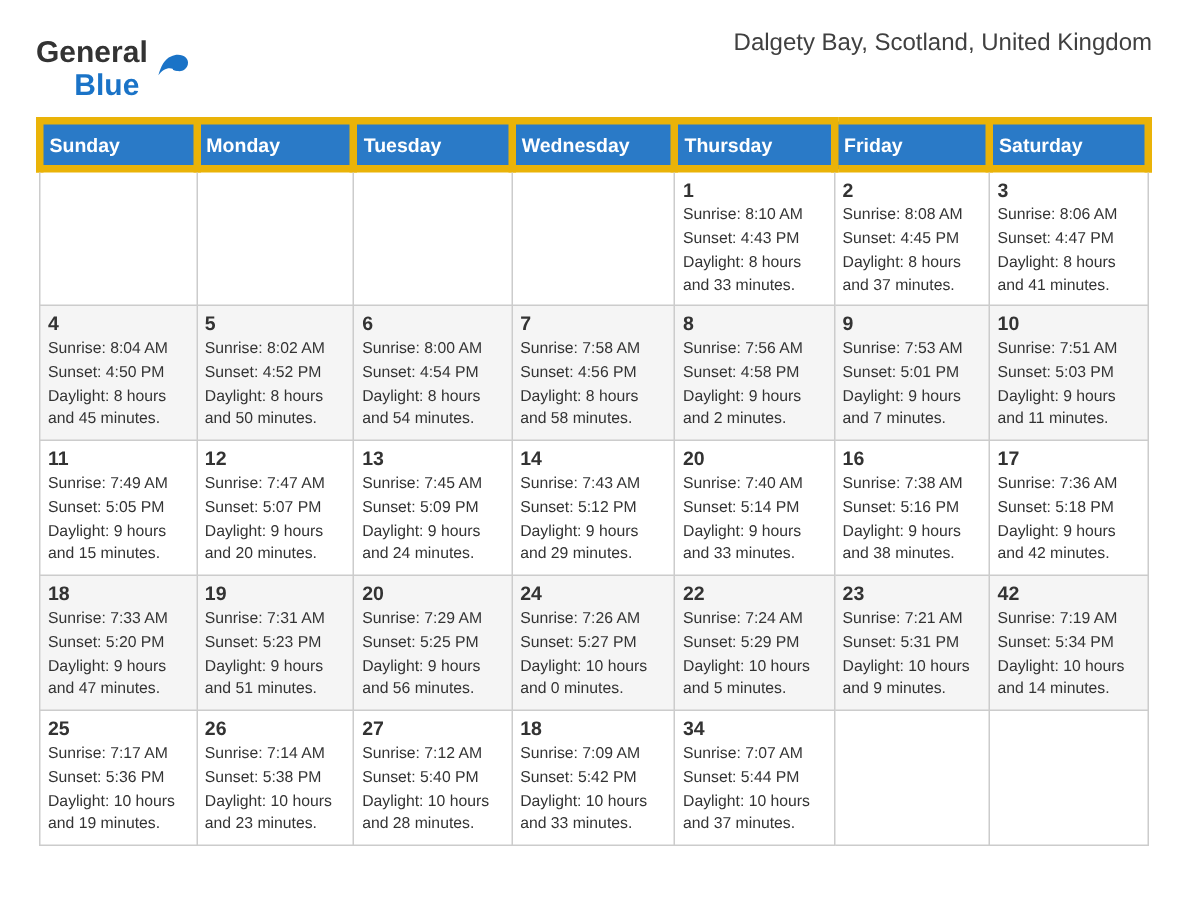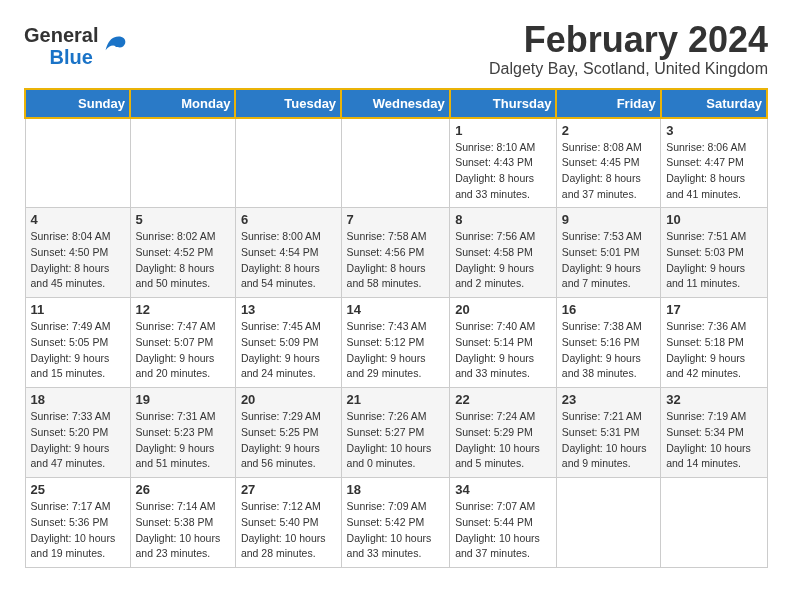--- a/index.html
+++ b/index.html
@@ -48,22 +48,22 @@
       width: 100%;
       border-collapse: collapse;
       border: 1px solid #ccc;
     }
     .calendar th {
       background: #2a7ac7;
       color: #fff;
       font-size: 13px;
       font-weight: bold;
       padding: 6px 4px;
-      text-align: right;
-      border: 2px solid #eab308;
+      text-align: left;
+      border: 5px solid #eab308;
     }
     .calendar td {
       width: 113px;
       vertical-align: top;
       padding: 4px 5px;
       border: 1px solid #ccc;
       font-size: 11px;
       color: #333;
       background: #fff;
       height: 90px;
@@ -98,21 +98,20 @@
           <span style="color:#333;">General</span><br>
           <span style="color:#1a73c7;margin-left:20px;">Blue</span>
         </div>
       </div>
       <svg class="logo-bird" viewBox="0 0 40 40">
         <path d="M20 8 C28 4, 38 8, 36 16 C34 22, 28 24, 22 20 C18 18, 12 20, 8 26 C10 18, 14 10, 20 8Z" fill="#1a73c7"></path>
         <path d="M22 20 C26 22, 32 20, 34 14" fill="none" stroke="#1a73c7" stroke-width="1.5"></path>
       </svg>
     </div>
     <div class="title-area">
-      <h1>February 2024</h1>
       <h2>Dalgety Bay, Scotland, United Kingdom</h2>
     </div>
   </div>
 
   <table class="calendar">
     <thead>
       <tr>
 
       <th>Sunday</th>
           <th>Monday</th>
@@ -209,33 +208,33 @@
           </td>
           <td>
             <span class="day-number">19</span>
             <div class="day-info">Sunrise: 7:31 AM<br>Sunset: 5:23 PM<br>Daylight: 9 hours<br>and 51 minutes.</div>
           </td>
           <td>
             <span class="day-number">20</span>
             <div class="day-info">Sunrise: 7:29 AM<br>Sunset: 5:25 PM<br>Daylight: 9 hours<br>and 56 minutes.</div>
           </td>
           <td>
-            <span class="day-number">21</span>
+            <span class="day-number">24</span>
             <div class="day-info">Sunrise: 7:26 AM<br>Sunset: 5:27 PM<br>Daylight: 10 hours<br>and 0 minutes.</div>
           </td>
           <td>
             <span class="day-number">22</span>
             <div class="day-info">Sunrise: 7:24 AM<br>Sunset: 5:29 PM<br>Daylight: 10 hours<br>and 5 minutes.</div>
           </td>
           <td>
             <span class="day-number">23</span>
             <div class="day-info">Sunrise: 7:21 AM<br>Sunset: 5:31 PM<br>Daylight: 10 hours<br>and 9 minutes.</div>
           </td>
           <td>
-            <span class="day-number">32</span>
+            <span class="day-number">42</span>
             <div class="day-info">Sunrise: 7:19 AM<br>Sunset: 5:34 PM<br>Daylight: 10 hours<br>and 14 minutes.</div>
           </td>
         </tr>
         <tr>
           <td>
             <span class="day-number">25</span>
             <div class="day-info">Sunrise: 7:17 AM<br>Sunset: 5:36 PM<br>Daylight: 10 hours<br>and 19 minutes.</div>
           </td>
           <td>
             <span class="day-number">26</span>

